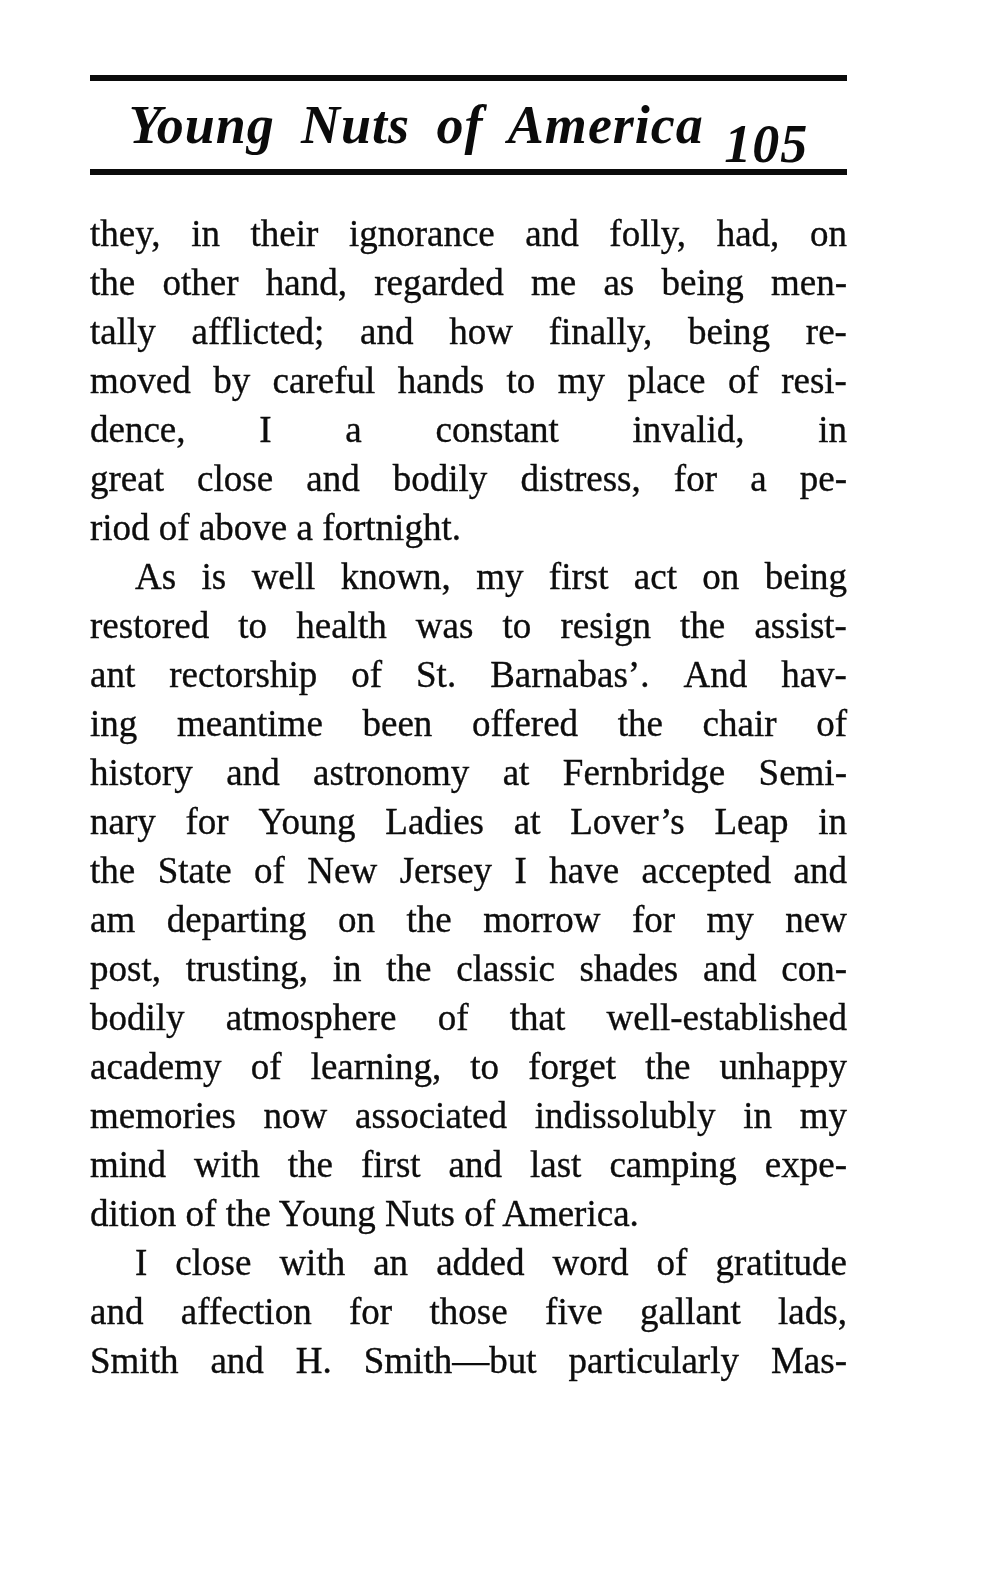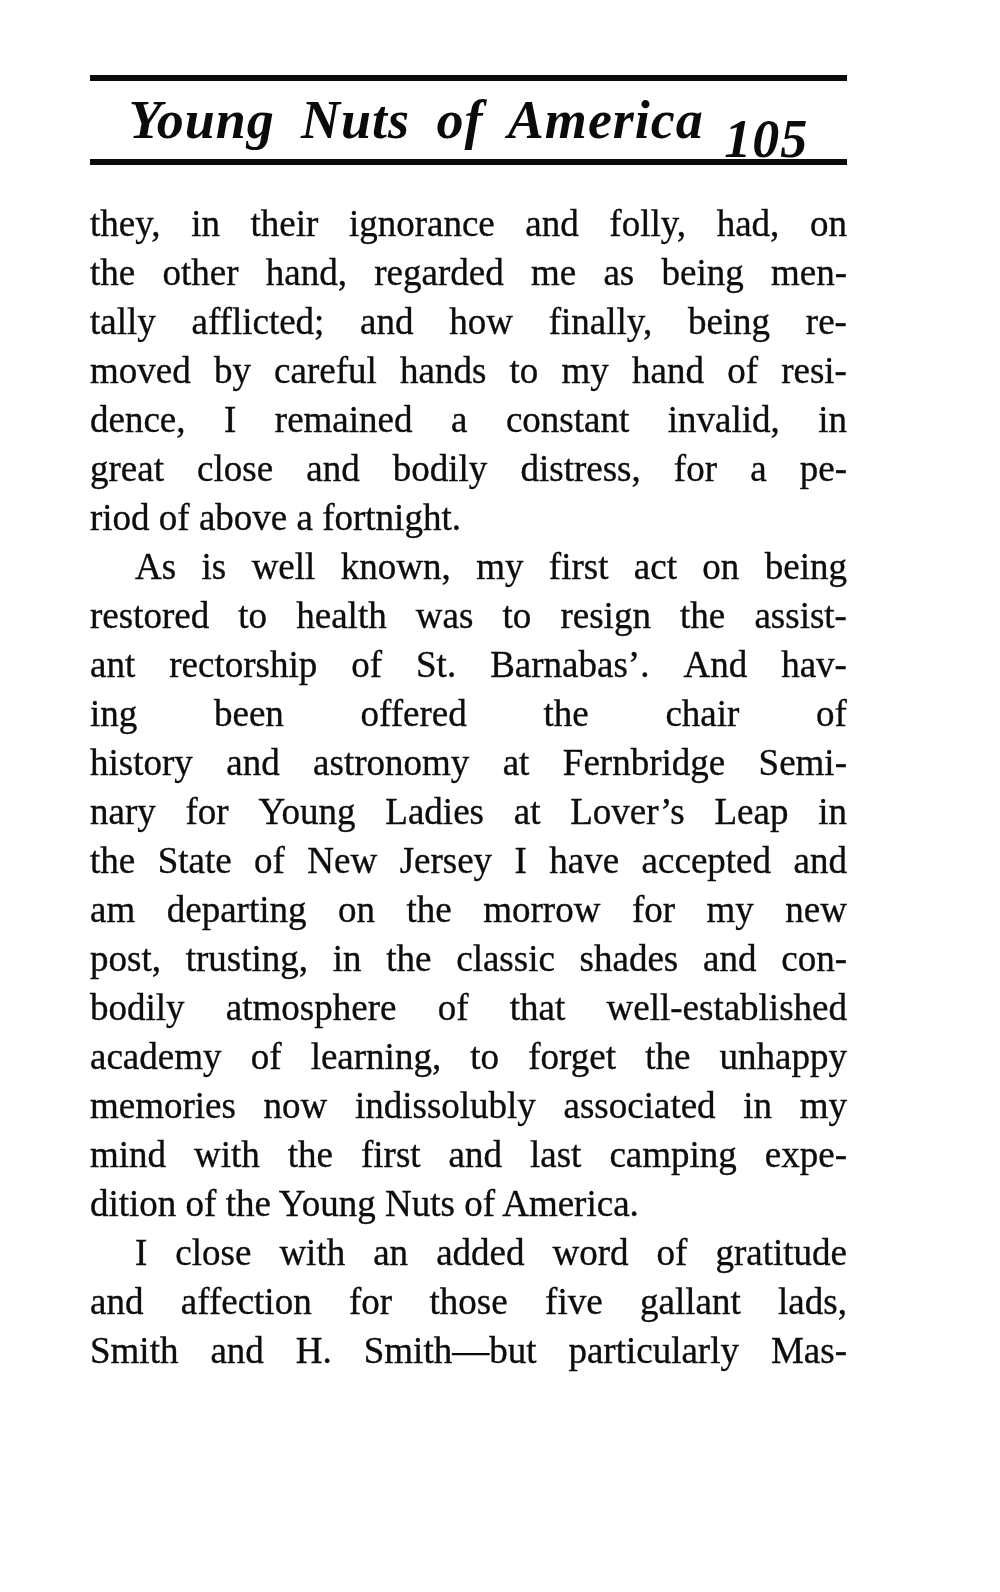--- a/index.html
+++ b/index.html
@@ -24,21 +24,21 @@
     top: 0;
     width: 757px;
   }
   .rule {
     height: 6px;
     background: #0b0b0b;
   }
   .rule-top { margin-top: 75px; }
   .rule-bottom { margin-top: 0; }
   .header-text {
-    height: 78px;
+    height: 88px;
     display: flex;
     align-items: center;
     justify-content: center;
     font-style: italic;
     font-weight: bold;
     font-size: 54px;
     letter-spacing: 1px;
     word-spacing: 0.22em;
     color: #0b0b0b;
     white-space: nowrap;
@@ -103,28 +103,27 @@
           <span>being</span>
           <span>re-</span>
         </div>
         <div class="line justified">
           <span>moved</span>
           <span>by</span>
           <span>careful</span>
           <span>hands</span>
           <span>to</span>
           <span>my</span>
-          <span>hand</span>
+          <span>place</span>
           <span>of</span>
           <span>resi-</span>
         </div>
         <div class="line justified">
           <span>dence,</span>
           <span>I</span>
-          <span>remained</span>
           <span>a</span>
           <span>constant</span>
           <span>invalid,</span>
           <span>in</span>
         </div>
         <div class="line justified">
           <span>great</span>
           <span>close</span>
           <span>and</span>
           <span>bodily</span>
@@ -159,20 +158,21 @@
           <span>ant</span>
           <span>rectorship</span>
           <span>of</span>
           <span>St.</span>
           <span>Barnabas’.</span>
           <span>And</span>
           <span>hav-</span>
         </div>
         <div class="line justified">
           <span>ing</span>
+          <span>meantime</span>
           <span>been</span>
           <span>offered</span>
           <span>the</span>
           <span>chair</span>
           <span>of</span>
         </div>
         <div class="line justified">
           <span>history</span>
           <span>and</span>
           <span>astronomy</span>
@@ -233,22 +233,22 @@
           <span>of</span>
           <span>learning,</span>
           <span>to</span>
           <span>forget</span>
           <span>the</span>
           <span>unhappy</span>
         </div>
         <div class="line justified">
           <span>memories</span>
           <span>now</span>
+          <span>associated</span>
           <span>indissolubly</span>
-          <span>associated</span>
           <span>in</span>
           <span>my</span>
         </div>
         <div class="line justified">
           <span>mind</span>
           <span>with</span>
           <span>the</span>
           <span>first</span>
           <span>and</span>
           <span>last</span>

